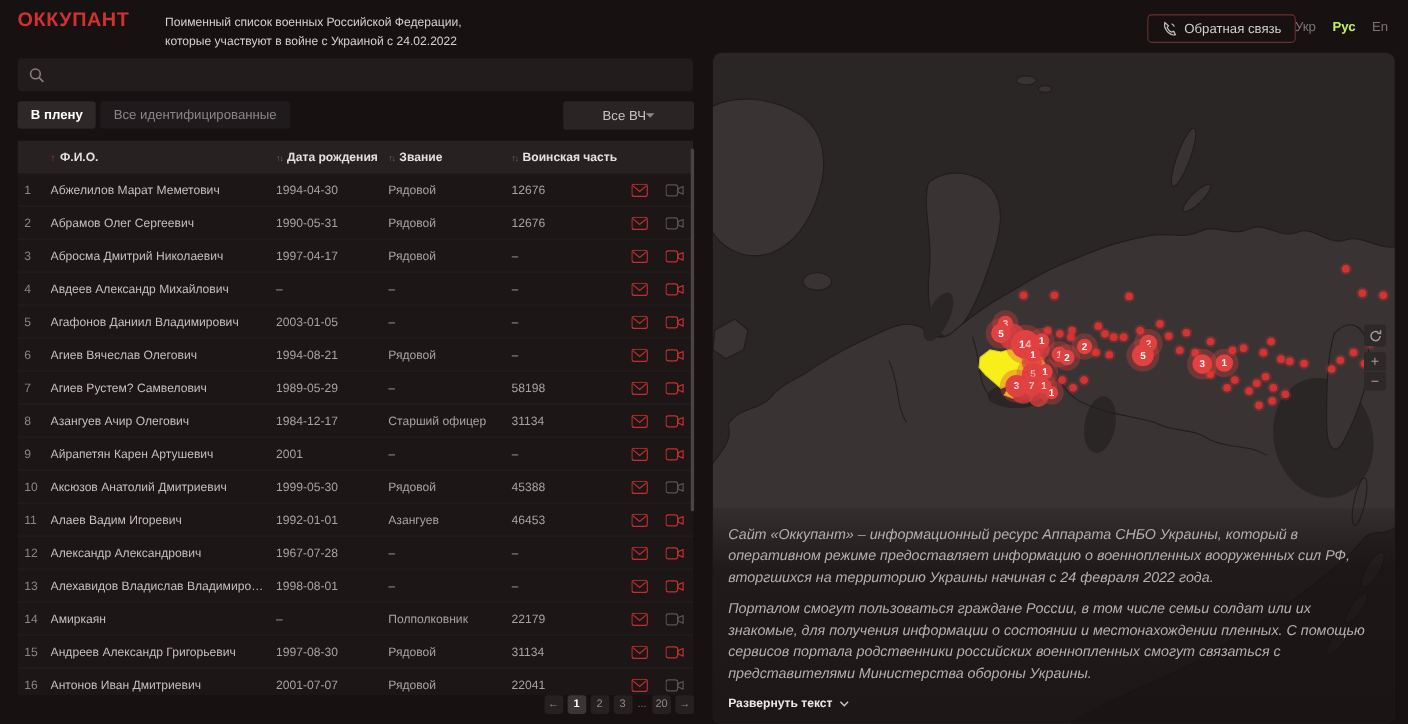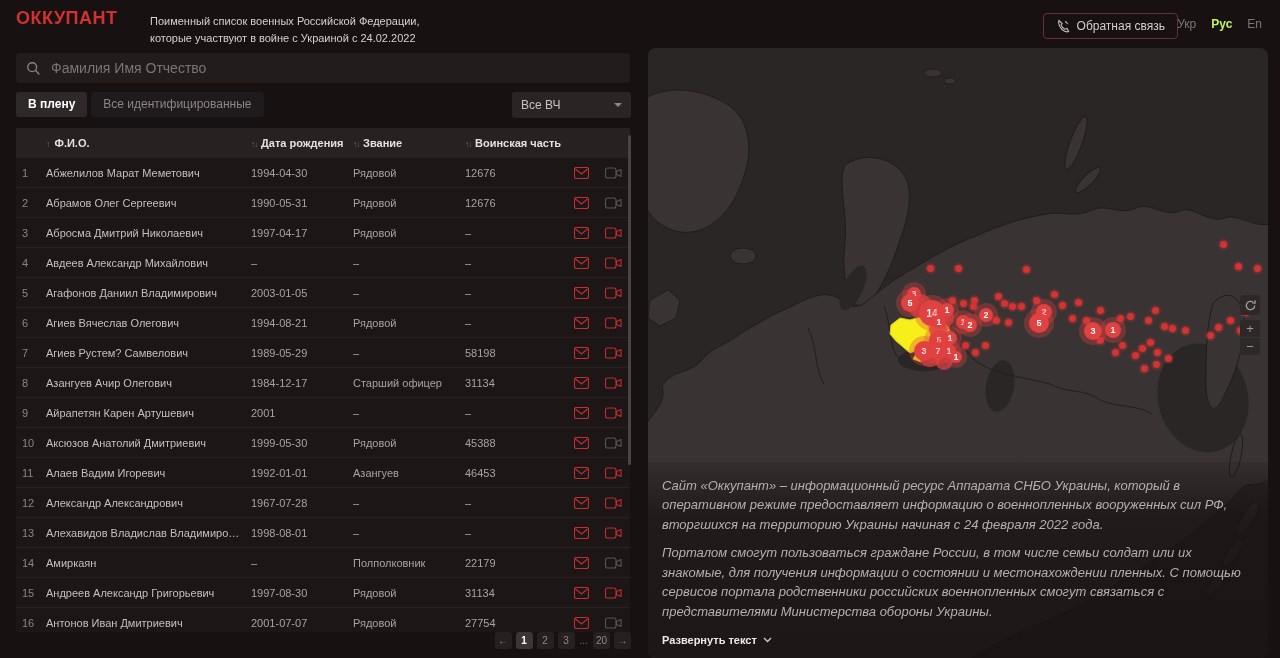--- a/index.html
+++ b/index.html
@@ -15,21 +15,21 @@
   .langs .active{color:#bef264;font-weight:bold}
   
   .search{position:absolute;left:16px;top:53px;width:614px;height:30px;background:#221c1d;border-radius:4px;
           display:flex;align-items:center;gap:8px;padding:0 10px;box-sizing:border-box}
   .search input{flex:1;background:transparent;border:none;outline:none;color:#cfc8c8;font-size:14px;font-family:inherit}
   .search input::placeholder{color:#7d7575}
   .tabs{position:absolute;left:16px;top:92px;display:flex;gap:4px;height:25px}
   .tab{padding:0 12px;line-height:25px;font-size:12px;border-radius:3px;background:#1f1a1b;color:#8d8585;cursor:pointer;white-space:nowrap}
   .tab.active{background:#2e2829;color:#fff;font-weight:bold}
   .select{position:absolute;left:512px;top:92px;width:119px;height:26px;background:#2a2425;border-radius:3px;
-          display:flex;align-items:center;justify-content:space-between;padding:0 9px;box-sizing:border-box;
+          display:flex;align-items:center;justify-content:center;padding:0 9px;box-sizing:border-box;
           font-size:12px;color:#c9c2c2;cursor:pointer}
   .caret{width:0;height:0;border-left:4px solid transparent;border-right:4px solid transparent;border-top:4px solid #8d8585}
   
   .grid-cols{display:grid;grid-template-columns:30px 205px 102px 112px 100px 32px 33px;align-items:center}
   .thead{position:absolute;left:16px;top:128px;width:614px;height:30px;background:#272122;
          font-size:11px;font-weight:bold;color:#e6e0e0}
   .th{display:flex;gap:4px;align-items:center;cursor:pointer}
   .sort-asc::before{content:"↑";color:#d23131;font-size:9px}
   .sort-both::before{content:"↑↓";color:#6f6868;font-size:8px;letter-spacing:-1px}
   .tbody{position:absolute;left:16px;top:158px;width:614px;height:474px;overflow:hidden}
@@ -93,21 +93,20 @@
     <span class="lang">En</span>
   </div>
 
 <div class="search">
   <span style="display:flex">
     <svg width="15" height="15" viewBox="0 0 15 15" fill="none" stroke="#8a8282" stroke-width="1.4">
       <circle cx="6.2" cy="6.2" r="4.4"></circle>
         <line x1="9.6" y1="9.6" x2="13.4" y2="13.4"></line>
     </svg>
   </span>
-  <input type="text" placeholder="Фамилия Имя Отчество" style="">
 </div>
 <div class="tabs">
     <div class="tab active">В плену</div>
     <div class="tab">Все идентифицированные</div>
   </div>
 <div class="select">
   <span>Все ВЧ</span>
   <span class="caret"></span>
 </div>
 
@@ -416,21 +415,21 @@
           <rect x="0.5" y="1" width="10.5" height="10" rx="2"></rect>
           <path d="M11.5 4.5 L16 2.5 L16 9.5 L11.5 7.5 Z" stroke-linejoin="round"></path>
         </svg>
       </span>
     </div>
     <div class="trow grid-cols">
       <span class="c n">16</span>
       <span class="c name">Антонов Иван Дмитриевич</span>
       <span class="c dob">2001-07-07</span>
       <span class="c rank">Рядовой</span>
-      <span class="c unit">27754</span>
+      <span class="c unit">22041</span>
       <span class="ic mail">
         <svg width="15" height="12" viewBox="0 0 15 12" fill="none" stroke="currentColor" stroke-width="1.1">
           <rect x="0.5" y="0.5" width="14" height="11" rx="2"></rect>
           <path d="M1.5 2 L7.5 7 L13.5 2"></path>
         </svg>
       </span>
       <span class="ic cam off">
         <svg width="17" height="12" viewBox="0 0 17 12" fill="none" stroke="currentColor" stroke-width="1.1">
           <rect x="0.5" y="1" width="10.5" height="10" rx="2"></rect>
           <path d="M11.5 4.5 L16 2.5 L16 9.5 L11.5 7.5 Z" stroke-linejoin="round"></path>

